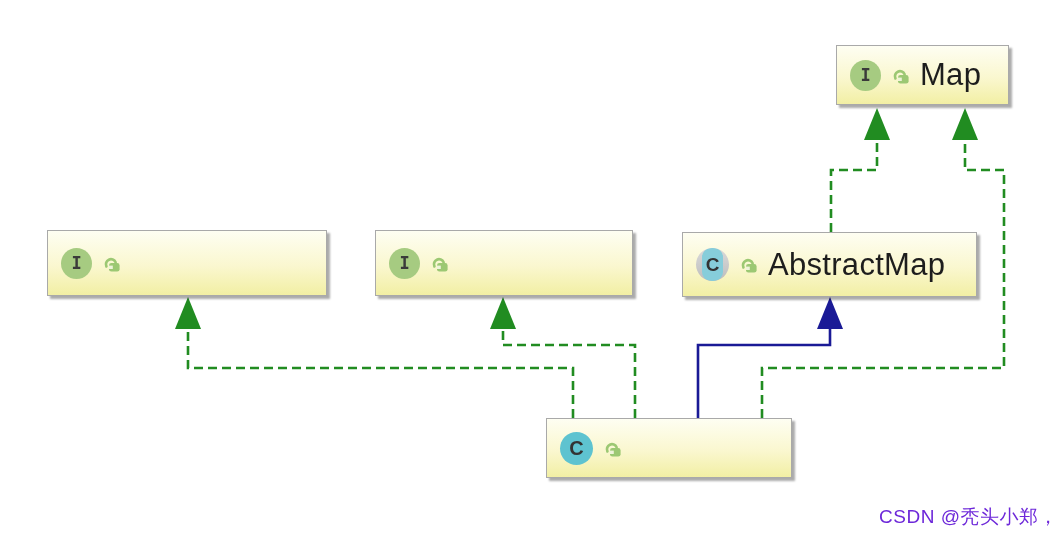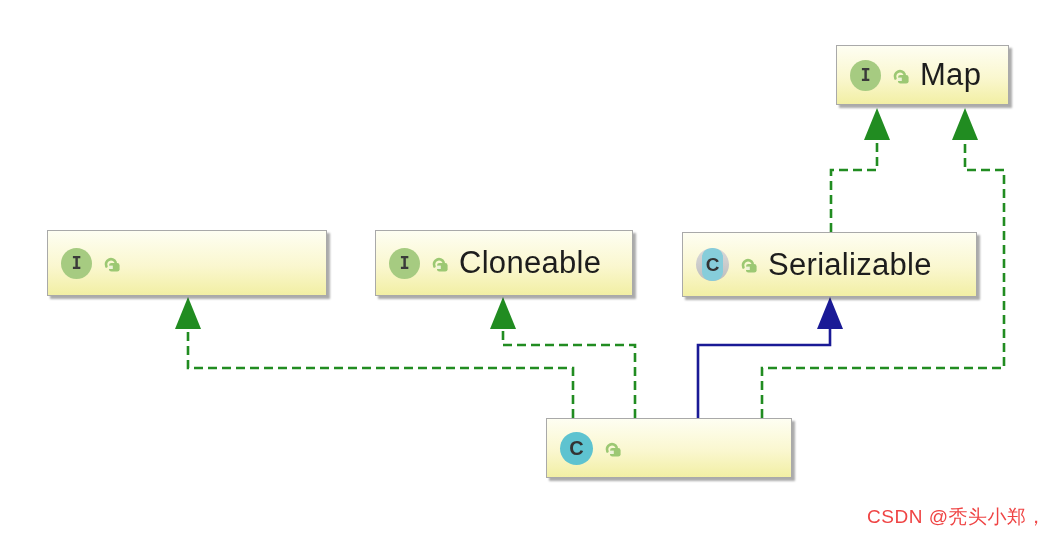--- a/index.html
+++ b/index.html
@@ -62,23 +62,23 @@
   }
   .abs-letter {
     position: relative;
     color: #333333;
     font-size: 19px; font-weight: 600;
   }
   .lock { flex: 0 0 auto; }
   .watermark {
     position: absolute;
     top: 504px;
-    right: 16px;
+    right: 4px;
     font-size: 19px;
-    color: #ef4444;
+    color: #6d28d9;
     letter-spacing: 0.5px;
     white-space: nowrap;
   }
 </style>
 </head>
 <body>
 
 <div class="canvas">
   <svg class="edges" width="1062" height="535" viewBox="0 0 1062 535">
       <path d="M573 418 L 573 368 L 188 368 L 188 329" fill="none" stroke="#218C21" stroke-width="2.6" stroke-dasharray="9 5"></path>
@@ -110,33 +110,32 @@
           <rect x="8" y="12.6" width="3.8" height="3.4" fill="#eef3da"></rect>
         </svg>
       </div>
       <div class="node" style="left: 375px; top: 230px; width: 258px; height: 66px;">
         <span class="badge iface" style="background:#A6CB81">I</span>
         <svg class="lock" width="21" height="21" viewBox="0 0 21 21">
           <path d="M5.4 13.4 A5 5 0 1 1 14.6 9.2" fill="none" stroke="#9CC873" stroke-width="2.7" stroke-linecap="round"></path>
           <rect x="8" y="10" width="10.6" height="8.6" rx="2.4" fill="#9CC873"></rect>
           <rect x="8" y="12.6" width="3.8" height="3.4" fill="#eef3da"></rect>
         </svg>
-        <span class="label">Cloneable</span>
       </div>
       <div class="node" style="left: 682px; top: 232px; width: 295px; height: 65px;">
         <span class="badge abs" style="background:linear-gradient(#DADADA,#BDBDBD)">
           <span class="abs-pill" style="background:#86CDDA"></span>
           <span class="abs-letter">C</span>
         </span>
         <svg class="lock" width="21" height="21" viewBox="0 0 21 21">
           <path d="M5.4 13.4 A5 5 0 1 1 14.6 9.2" fill="none" stroke="#9CC873" stroke-width="2.7" stroke-linecap="round"></path>
           <rect x="8" y="10" width="10.6" height="8.6" rx="2.4" fill="#9CC873"></rect>
           <rect x="8" y="12.6" width="3.8" height="3.4" fill="#eef3da"></rect>
         </svg>
-        <span class="label">Serializable</span>
+        <span class="label">AbstractMap</span>
       </div>
       <div class="node" style="left: 546px; top: 418px; width: 246px; height: 60px;">
         <span class="badge cls" style="background:#5EC3D0">C</span>
         <svg class="lock" width="21" height="21" viewBox="0 0 21 21">
           <path d="M5.4 13.4 A5 5 0 1 1 14.6 9.2" fill="none" stroke="#9CC873" stroke-width="2.7" stroke-linecap="round"></path>
           <rect x="8" y="10" width="10.6" height="8.6" rx="2.4" fill="#9CC873"></rect>
           <rect x="8" y="12.6" width="3.8" height="3.4" fill="#eef3da"></rect>
         </svg>
       </div>
     </div>

